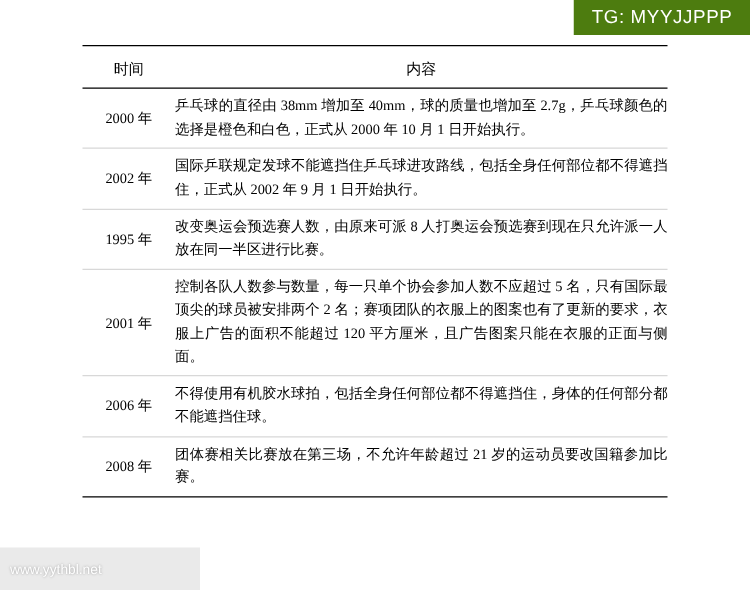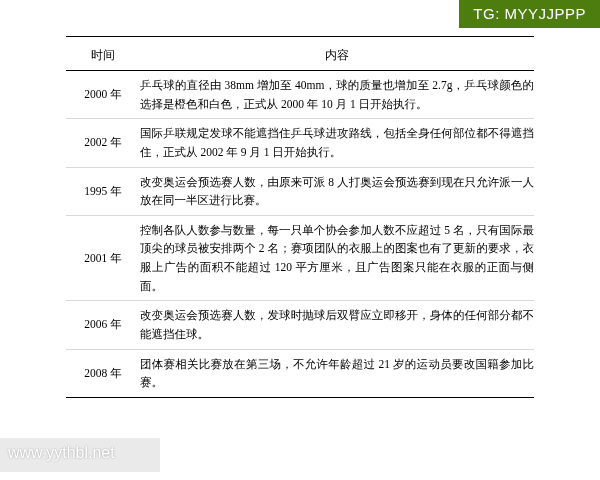--- a/index.html
+++ b/index.html
@@ -29,21 +29,21 @@
     line-height: 1;
   }
 
   
   .site-watermark {
     position: absolute;
     left: 8px;
     bottom: 18px;
     color: #ffffff;
     font-family: "Liberation Sans", sans-serif;
-    font-size: 16px;
+    font-size: 11px;
     text-shadow: 0 0 2px rgba(0,0,0,0.35);
     background: rgba(200,200,200,0.0);
   }
   .site-watermark-bg {
     position: absolute;
     left: 0;
     bottom: 8px;
     width: 160px;
     height: 34px;
     background: #d9d9d9;
@@ -129,21 +129,21 @@
       <tr>
         <td class="col-time">1995 年</td>
         <td class="col-content">改变奥运会预选赛人数，由原来可派 8 人打奥运会预选赛到现在只允许派一人放在同一半区进行比赛。</td>
       </tr>
       <tr>
         <td class="col-time">2001 年</td>
         <td class="col-content">控制各队人数参与数量，每一只单个协会参加人数不应超过 5 名，只有国际最顶尖的球员被安排两个 2 名；赛项团队的衣服上的图案也有了更新的要求，衣服上广告的面积不能超过 120 平方厘米，且广告图案只能在衣服的正面与侧面。</td>
       </tr>
       <tr>
         <td class="col-time">2006 年</td>
-        <td class="col-content">改变奥运会预选赛人数，发球时抛球后双臂应立即移开，身体的任何部分都不能遮挡住球。</td>
+        <td class="col-content">不得使用有机胶水球拍，包括全身任何部位都不得遮挡住，身体的任何部分都不能遮挡住球。</td>
       </tr>
       <tr>
         <td class="col-time">2008 年</td>
         <td class="col-content">团体赛相关比赛放在第三场，不允许年龄超过 21 岁的运动员要改国籍参加比赛。</td>
       </tr>
 
     </tbody>
   </table>
 </div>
 

